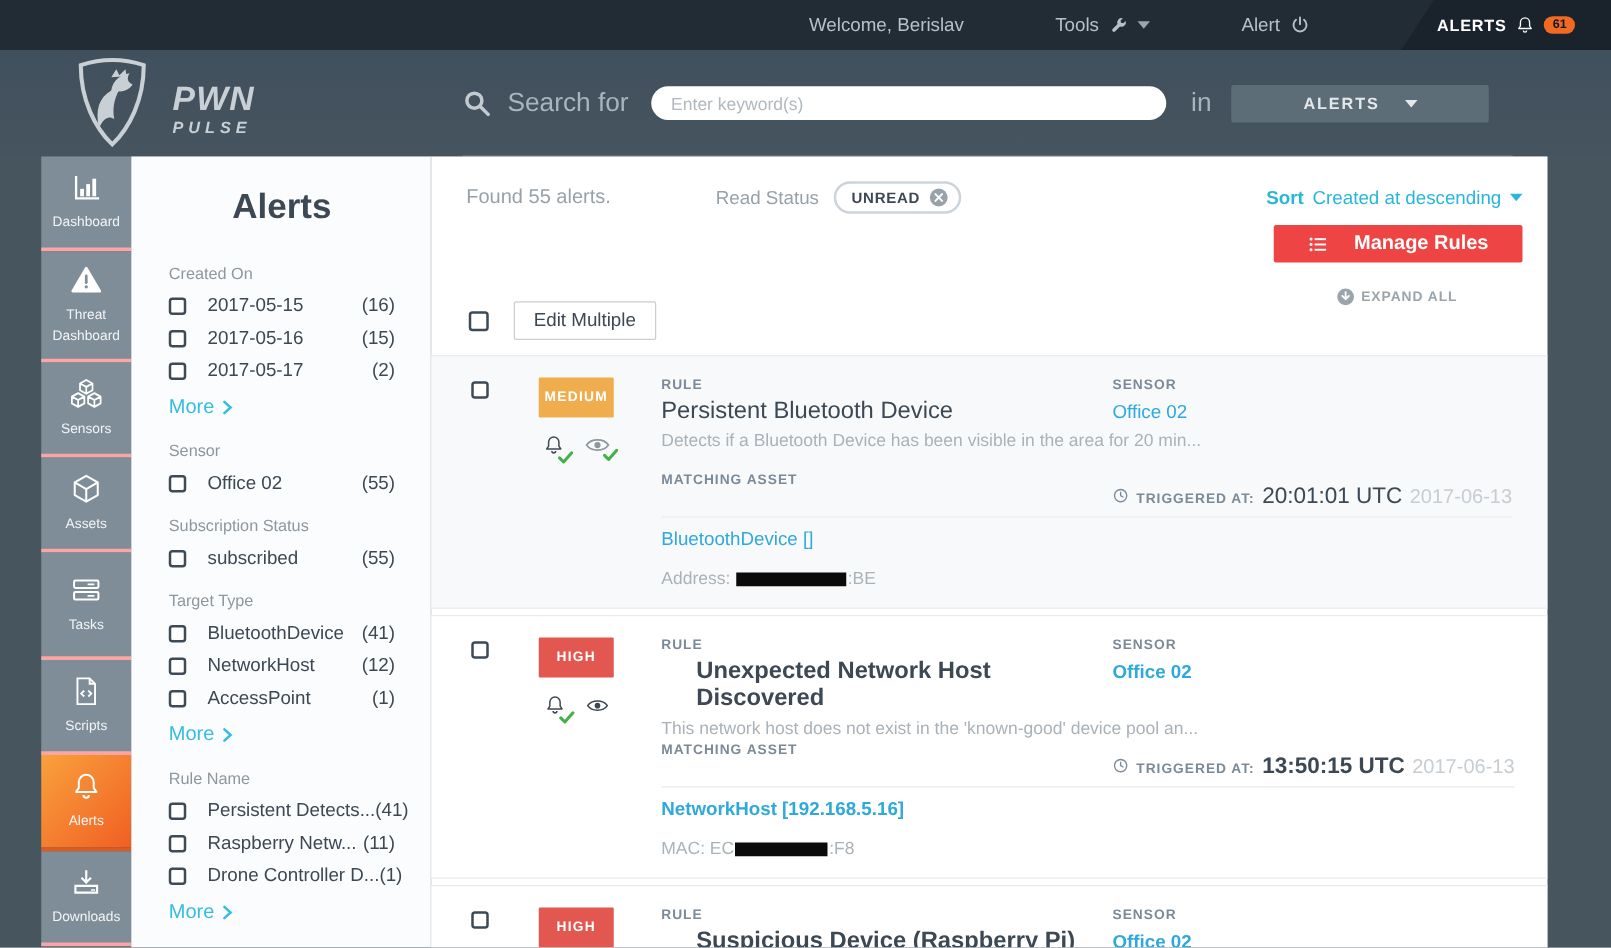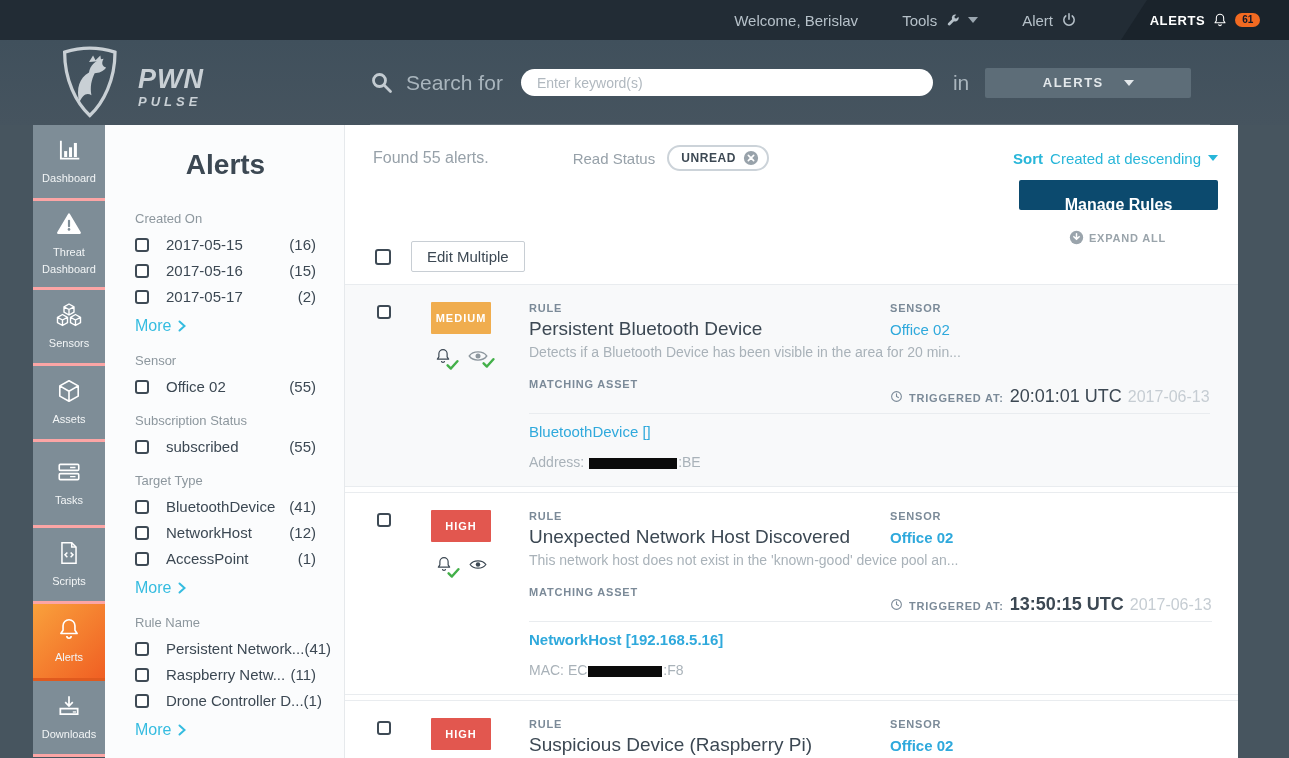--- a/index.html
+++ b/index.html
@@ -1,21 +1,21 @@
 <!DOCTYPE html>
 <html><head>
 <meta charset="utf-8">
 <style>
   * { margin:0; padding:0; box-sizing:border-box; }
   html,body { width:1289px; height:758px; overflow:hidden; }
   body { font-family:"Liberation Sans", sans-serif; background:#47555f; }
   .page { position:relative; width:1289px; height:758px; background:#47555f; }
 
   
-  .topbar { height:40px; background:#222c35; display:flex; align-items:center; justify-content:flex-end; color:#b6c1c9; font-size:15px; }
+  .topbar { height:40px; background:#222c35; display:flex; align-items:center; justify-content:flex-end; color:#b6c1c9; font-size:15px;gap:29px; }
   .topbar .tb-item { display:flex; align-items:center; gap:8px; margin-right:44px; cursor:pointer; }
   .topbar .tb-welcome { cursor:default; }
   .caret-down { width:0; height:0; border-left:5px solid transparent; border-right:5px solid transparent; border-top:6px solid #9aa6af; display:inline-block; }
   .alerts-tab { height:40px; width:168px; margin:0; background:#1a232b; clip-path:polygon(26px 0,100% 0,100% 100%,0 100%); display:flex; align-items:center; justify-content:center; gap:7px; cursor:pointer; }
   .alerts-tab .tb-alerts-label { color:#fff; font-weight:bold; font-size:13px; letter-spacing:.6px; }
   .alerts-badge { background:#f26a21; color:#0f172a; font-size:10px; font-weight:bold; border-radius:9px; padding:1px 7px 2px; }
 
   
   .header { position:relative; height:85px; background:linear-gradient(180deg,#40505c,#46545f); }
   .logo { position:absolute; left:52px; top:4px; display:flex; align-items:flex-end; cursor:pointer; }
@@ -57,21 +57,21 @@
   .rh-row1 { display:flex; align-items:center; }
   .found-text { color:#97a1a9; font-size:16px; }
   .read-status-label { color:#97a1a9; font-size:15px; margin-left:84px; }
   .unread-pill { display:flex; align-items:center; gap:7px; border:2px solid #ccd3d9; border-radius:14px; padding:3px 8px 3px 12px; margin-left:12px; cursor:pointer; }
   .unread-pill span { font-size:12px; font-weight:bold; letter-spacing:.6px; color:#3c4853; }
   .sort-group { margin-left:auto; display:flex; align-items:center; gap:7px; cursor:pointer; }
   .sort-label { color:#28b6d9; font-weight:bold; font-size:15px; }
   .sort-value { color:#28b6d9; font-size:15px; }
   .sort-group .caret-down { border-top-color:#28b6d9; }
   .rh-row2 { display:flex; justify-content:flex-end; margin-top:9px; }
-  .manage-btn { width:199px; height:30px; background:#0c4a6e; border:none; border-radius:2px; color:#fff; font-weight:bold; font-size:16px; display:flex; align-items:center; justify-content:center; gap:20px; cursor:pointer; font-family:"Liberation Sans",sans-serif;flex-direction:column; }
+  .manage-btn { width:199px; height:30px; background:#ef4444; border:none; border-radius:2px; color:#fff; font-weight:bold; font-size:16px; display:flex; align-items:center; justify-content:center; gap:20px; cursor:pointer; font-family:"Liberation Sans",sans-serif; }
   .rh-row3 { display:flex; justify-content:flex-end; margin-top:20px; }
   .expand-all { display:flex; align-items:center; gap:5px; color:#9aa4ab; font-size:11px; font-weight:bold; letter-spacing:.8px; cursor:pointer; margin-right:52px; }
   .rh-row4 { display:flex; align-items:center; margin-top:-4px; padding-bottom:12px; }
   .selall-cb { width:16px; height:16px; margin-left:2px; }
   .edit-multiple-btn { margin-left:20px; background:#fff; border:1px solid #c8ced4; border-radius:2px; padding:6px 15px; font-size:15px; color:#3c4853; cursor:pointer; font-family:"Liberation Sans",sans-serif; }
 
   
   .arow { display:grid; grid-template-columns:24px 128px 361px 1fr;
           grid-template-areas:"cb sev rule sensor" "cb sev alabel trig" "cb sev ainfo .";
           padding:17px 110px 16px 32px; border-top:1px solid #e9ecef; border-bottom:1px solid #e9ecef; margin-bottom:5px; min-height:166px; background:#fff; }
@@ -80,21 +80,21 @@
   .a-sev { grid-area:sev; display:flex; flex-direction:column; align-items:center; width:88px; margin-left:16px; }
   .sev-badge { width:60px; height:32px; display:flex; align-items:center; justify-content:center; color:#fff; font-size:11px; font-weight:bold; letter-spacing:1px; border-radius:1px; }
   .sev-medium { background:#f0ad4e; }
   .sev-high { background:#e2574f; }
   .sev-icons { display:flex; gap:16px; margin-top:13px; align-items:center; }
   .icon-wrap { position:relative; display:inline-block; cursor:pointer; }
   .check-overlay { position:absolute; right:-7px; bottom:-2px; }
   .a-rule { grid-area:rule; min-height:72px; padding-right:20px; }
   .rule-label, .asset-label, .sensor-label, .trig-label { color:#7b8a98; font-size:11px; font-weight:bold; letter-spacing:.8px; }
   .rule-title { color:#3c4853; font-size:19px; margin-top:4px; font-weight:normal; }
-  .arow.unread .rule-title { font-weight:normal; }
+  .arow.unread .rule-title { font-weight:bold;margin-left:28px; }
   .rule-desc { color:#a9b2b9; font-size:14px; margin-top:4px; white-space:nowrap; }
   .a-sensor { grid-area:sensor; }
   .sensor-value { color:#2fa9dc; font-size:15px; margin-top:7px; cursor:pointer; }
   .arow.unread .sensor-value { font-weight:bold; }
   .a-alabel { grid-area:alabel; align-self:end; padding-bottom:21px; border-bottom:1px solid #e9ecef; }
   .a-trig { grid-area:trig; align-self:end; display:flex; align-items:baseline; gap:6px; padding-bottom:6px; border-bottom:1px solid #e9ecef; white-space:nowrap; }
   .a-trig svg { align-self:center; }
   .trig-time { color:#3c4853; font-size:18px; }
   .arow.unread .trig-time { font-weight:bold; }
   .trig-date { color:#c6cdd3; font-size:16px; }
@@ -303,21 +303,21 @@
           <svg width="10" height="12" viewBox="0 0 10 12">
               <path d="M2.5 1.5 L7.5 6 L2.5 10.5" fill="none" stroke="#35bce0" stroke-width="2" stroke-linecap="round"></path>
             </svg>
         </div>
       </div>
 
       <div class="fgroup">
         <div class="fgroup-label">Rule Name</div>
         <div class="fopt">
           <span class="cb"></span>
-          <span class="fopt-label">Persistent Network...</span>
+          <span class="fopt-label">Persistent Detects...</span>
           <span class="fopt-count">(41)</span>
         </div>
         <div class="fopt">
           <span class="cb"></span>
           <span class="fopt-label">Raspberry Netw...</span>
           <span class="fopt-count">(11)</span>
         </div>
         <div class="fopt">
           <span class="cb"></span>
           <span class="fopt-label">Drone Controller D...</span>

